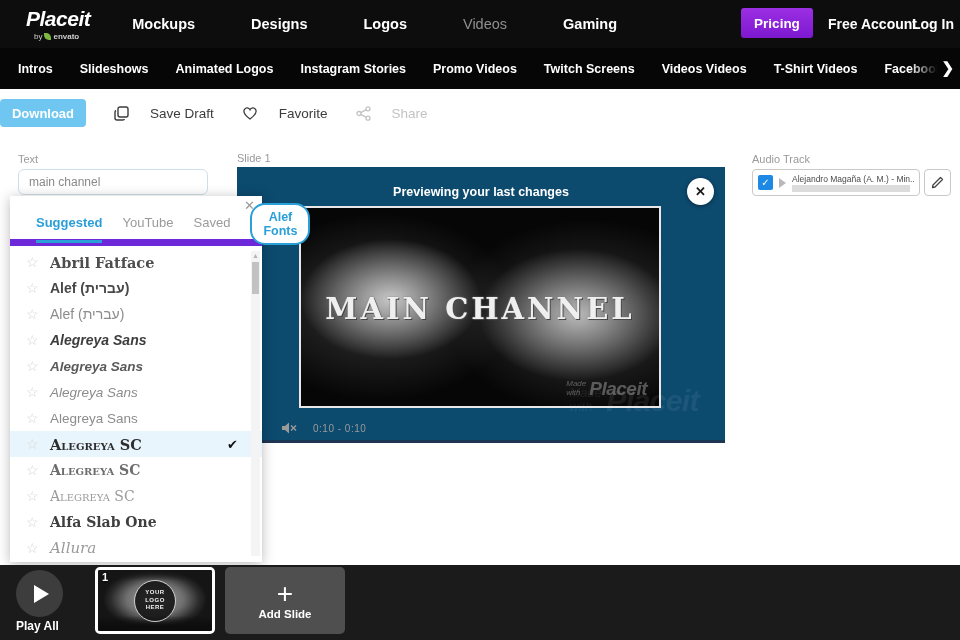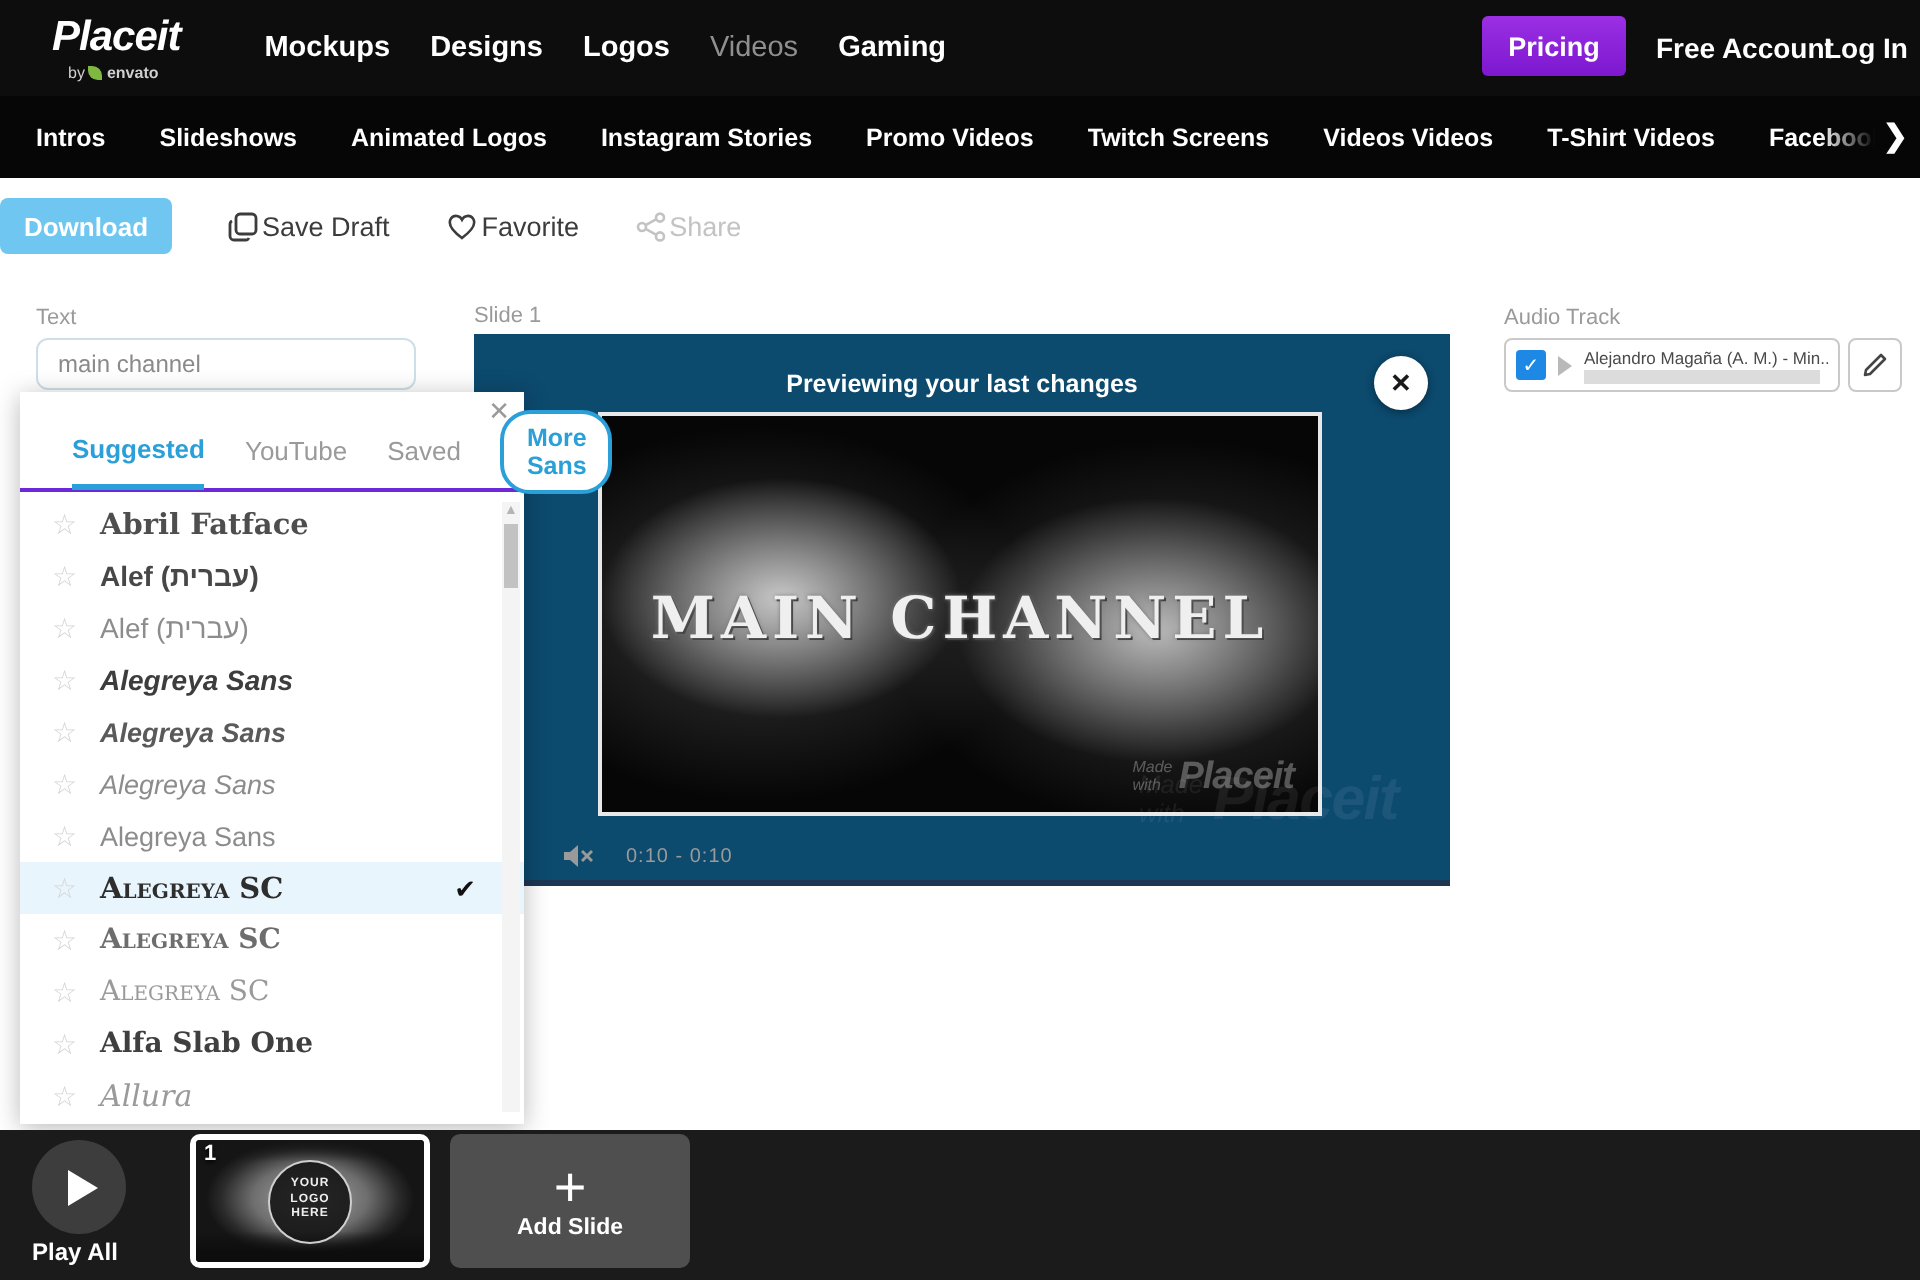--- a/index.html
+++ b/index.html
@@ -10,21 +10,21 @@
   
   .topnav { position:absolute; left:0; top:0; width:960px; height:48px;
     background:#0d0d0d; display:flex; align-items:center; }
   .logo-block { margin-left:26px; line-height:1; cursor:pointer; }
   .logo-main { color:#fff; font-weight:bold; font-style:italic; font-size:21px;
     letter-spacing:-0.5px; }
   .logo-sub { color:#cfcfcf; font-size:8px; margin-top:4px; display:flex;
     align-items:center; gap:2px; padding-left:8px; }
   .leaf { width:7px; height:7px; background:#7fb841; border-radius:0 70% 0 70%;
     display:inline-block; }
-  .topnav-links { display:flex; gap:20px; margin-left:42px; }
+  .topnav-links { display:flex; gap:56px; margin-left:42px; }
   .topnav-link { color:#fff; font-weight:bold; font-size:14.5px; cursor:pointer; }
   .topnav-link.muted { color:#8f8f8f; font-weight:normal; }
   .search-box { position:absolute; left:556px; top:10px; width:166px; height:28px;
     background:#0d0d0d; border:1px solid #5a5a5a; border-radius:4px;
     display:flex; align-items:center; padding:0 8px; gap:7px; }
   .search-box input { background:transparent; border:none; outline:none;
     color:#ddd; font-size:11.5px; width:120px; font-family:inherit; }
   .search-box input::placeholder { color:#9a9a9a; letter-spacing:0.5px; }
   .btn-pricing { position:absolute; left:741px; top:8px; width:72px; height:30px;
     border:none; border-radius:3px; color:#fff; font-weight:bold; font-size:13.5px;
@@ -44,38 +44,38 @@
   .subnav-chevron { position:absolute; right:6px; top:59px; color:#fff;
     font-size:15px; font-weight:bold; cursor:pointer; }
 
   
   .toolbar { position:absolute; left:0; top:96px; width:960px; height:34px;
     display:flex; align-items:center; justify-content:flex-start; gap:28px;
     padding-right:2px; }
   .btn-download { width:86px; height:28px; background:#6fc6f0; border:none;
     border-radius:4px; color:#fff; font-weight:bold; font-size:13px;
     cursor:pointer; font-family:inherit; }
-  .tool-item { display:flex; align-items:center; gap:2px; color:#3c3c3c;
+  .tool-item { display:flex; align-items:center; gap:21px; color:#3c3c3c;
     font-size:13.5px; cursor:pointer; }
   .tool-item.disabled { color:#c3c3c3; }
 
   
   .text-label { position:absolute; left:18px; top:153px; font-size:11px;
     color:#9a9a9a; }
   .text-input { position:absolute; left:18px; top:169px; width:190px; height:26px;
     border:1px solid #cfdfe9; border-radius:6px; padding:0 10px; font-size:12px;
     color:#8a8a8a; outline:none; font-family:inherit; background:#fff; }
 
   
   .font-panel { position:absolute; left:10px; top:196px; width:252px; height:366px;
     background:#fff; box-shadow:0 2px 12px rgba(0,0,0,0.28); z-index:5; }
   .fp-close { position:absolute; top:2px; right:7px; color:#9a9a9a; font-size:13px;
     cursor:pointer; }
   .fp-tabs { position:relative; display:flex; align-items:center; gap:20px;
-    padding:20px 12px 0 26px; height:50px; border-bottom:2px solid #6d28d9; }
+    padding:20px 12px 0 26px; height:50px; border-bottom:7px solid #6d28d9; }
   .fp-tab { font-size:13px; color:#9a9a9a; cursor:pointer; padding-bottom:10px; }
   .fp-tab.active { color:#2a9fd8; font-weight:bold;
     border-bottom:3px solid #2a9fd8; margin-bottom:-2.5px; }
   .btn-more-fonts { margin-left:auto; margin-bottom:8px; border:2px solid #2a9fd8;
     background:#fff; color:#2a9fd8; font-weight:bold; font-size:12.5px;
     border-radius:15px; padding:5px 11px; cursor:pointer; font-family:inherit; }
   .font-list { position:relative; margin-top:3px; }
   .font-row { display:flex; align-items:center; height:26px; padding-left:16px;
     cursor:pointer; position:relative; }
   .font-row .star { color:#d4d4d4; font-size:14px; width:24px; cursor:pointer; }
@@ -261,21 +261,21 @@
 
   <div class="text-label">Text</div>
   <input class="text-input" type="text" value="main channel" style="">
 
   <div class="font-panel">
     <span class="fp-close">✕</span>
     <div class="fp-tabs">
       <span class="fp-tab active">Suggested</span>
       <span class="fp-tab">YouTube</span>
       <span class="fp-tab">Saved</span>
-      <button class="btn-more-fonts">More Sans</button>
+      <button class="btn-more-fonts">Alef Fonts</button>
     </div>
     <div class="font-list">
       <div class="font-row">
         <span class="star">☆</span>
         <span class="fname s0">Abril Fatface</span>
       </div>
       <div class="font-row">
         <span class="star">☆</span>
         <span class="fname s1">Alef (עברית)</span>
       </div>

